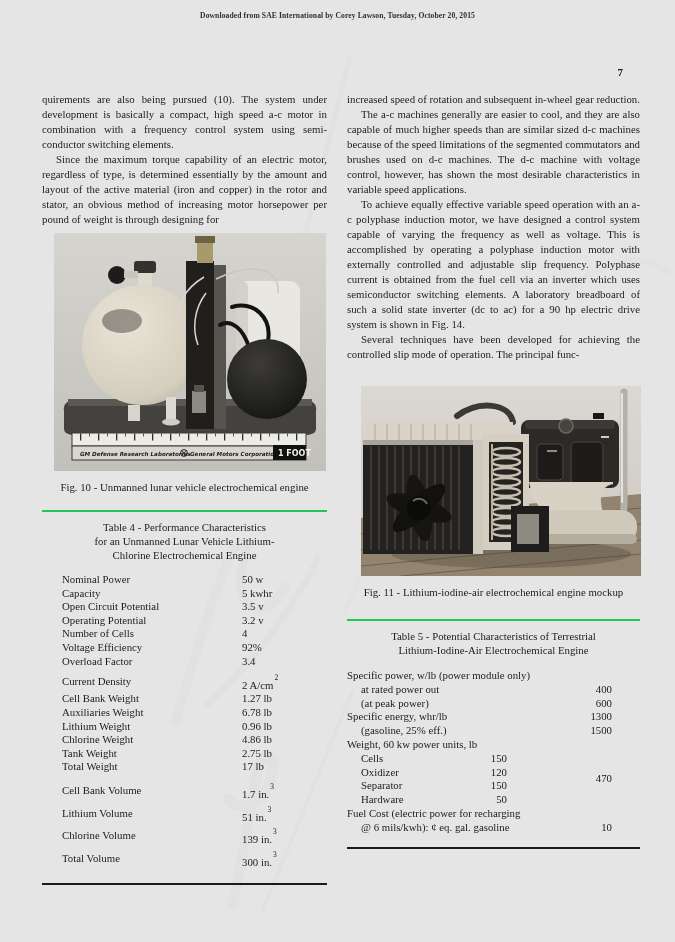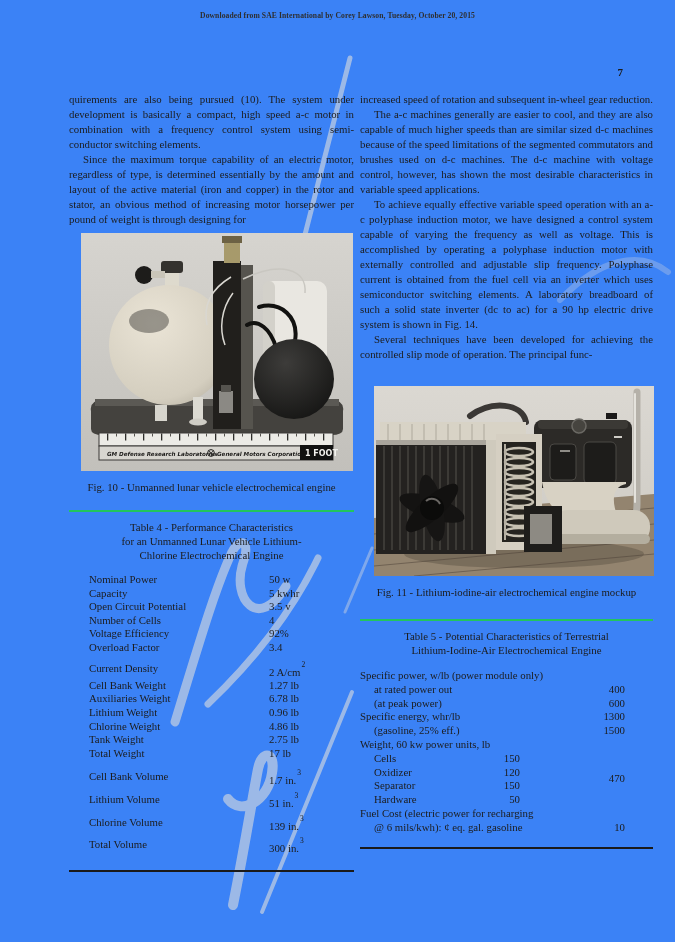--- a/index.html
+++ b/index.html
@@ -1,21 +1,21 @@
 <!DOCTYPE html>
 <html><head>
 <meta charset="utf-8">
 <style>
   html,body{margin:0;padding:0;background:#9a9a9a;}
-  .page{position:relative;width:675px;height:942px;margin:0 auto;background:#3b82f6;
+  .page{position:relative;width:675px;height:942px;margin:0 auto;background:#e5e5e5;
         font-family:"Liberation Serif",serif;color:#1c1c1c;overflow:hidden;}
   .hdr{position:absolute;top:11px;left:0;width:100%;text-align:center;
        font-size:7.6px;font-weight:bold;color:#2e2e2e;letter-spacing:.1px;}
   .pnum{position:absolute;top:66px;right:52px;font-size:11px;font-weight:bold;}
-  .cols{position:absolute;top:92px;left:42px;display:flex;gap:6px;margin-left:27px;}
+  .cols{position:absolute;top:92px;left:42px;display:flex;gap:20px;}
   .col{display:block;}
   .col.left{width:285px;}
   .col.right{width:293px;}
   .para{margin:0;font-size:10.8px;line-height:15px;text-align:justify;}
   .para.indent{text-indent:14px;}
 
   
   .fig10-wrap{margin:6px 0 0 12px;width:310px;height:238px;}
   .fig11-wrap{margin:24px 0 0 14px;width:280px;height:190px;}
   .figcap{margin-top:9px;font-size:10.8px;line-height:14px;text-align:center;}
@@ -148,20 +148,24 @@
               </div>
               <div class="t4-row">
                 <span class="lbl">Capacity</span>
                 <span class="val">5 kwhr</span>
               </div>
               <div class="t4-row">
                 <span class="lbl">Open Circuit Potential</span>
                 <span class="val">3.5 v</span>
               </div>
               <div class="t4-row">
+                <span class="lbl">Operating Potential</span>
+                <span class="val">3.2 v</span>
+              </div>
+              <div class="t4-row">
                 <span class="lbl">Number of Cells</span>
                 <span class="val">4</span>
               </div>
               <div class="t4-row">
                 <span class="lbl">Voltage Efficiency</span>
                 <span class="val">92%</span>
               </div>
               <div class="t4-row">
                 <span class="lbl">Overload Factor</span>
                 <span class="val">3.4</span>

